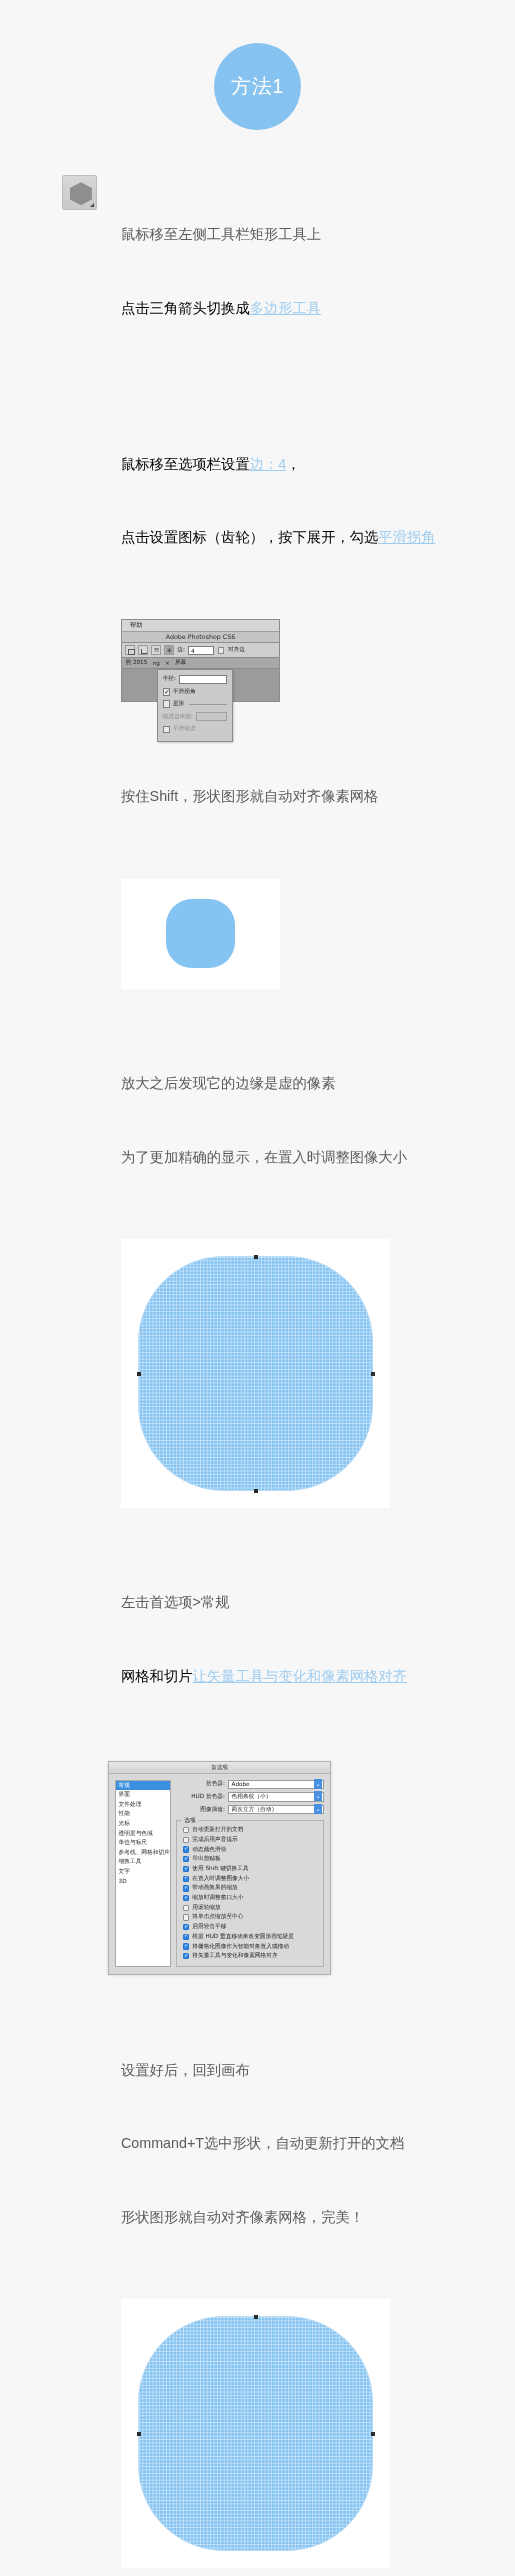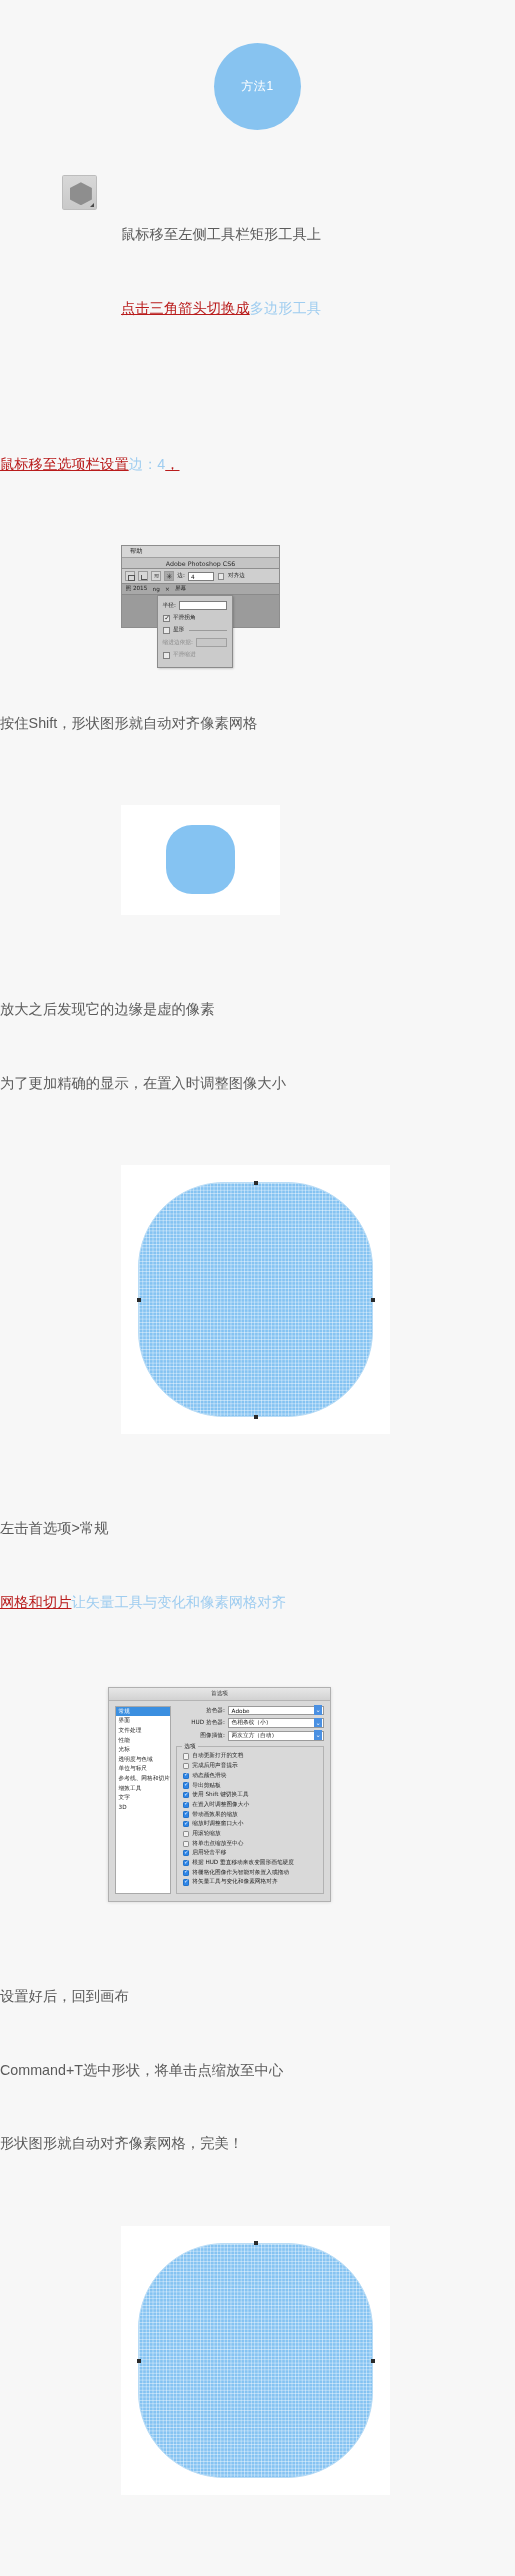--- a/index.html
+++ b/index.html
@@ -11,33 +11,34 @@
     -webkit-font-smoothing: antialiased;
   }
   .page { width: 515px; min-height: 2576px; position: relative; background: #f7f7f7; }
 
   
   .badge-wrap { padding-top: 43px; display: flex; justify-content: center; }
   .badge {
     width: 87px; height: 87px; border-radius: 50%;
     background: #87c3f0;
     display: flex; align-items: center; justify-content: center;
-    color: #ffffff; font-size: 12px; letter-spacing: 0.6px;
+    color: #ffffff; font-size: 20px; letter-spacing: 0.6px;
   }
 
   
   .para {
+    margin-left: 121px;
     font-size: 14.3px;
     line-height: 24.6px;
     color: #5b5b5b;
     font-weight: 300;
     white-space: pre-wrap;
   }
-  .para .hl { color: #9fcdf0; }
-  .para .plain { color: #b91c1c; text-decoration: underline; }
+  .para .hl { color: #9fcdf0; text-decoration: underline; }
+  .para .plain { color: #000000; }
 
   .blk { margin-top: 33px; }
 
   
   .toolrow { display: flex; align-items: flex-start; margin-top: 45px; }
   .tool-icon {
     width: 35px; height: 35px; margin-left: 62px; margin-right: 24px;
     background: linear-gradient(#d8d8d8, #c9c9c9);
     border: 0.6px solid #bdbdbd; border-radius: 1.7px;
     position: relative; flex: 0 0 auto;
@@ -188,20 +189,21 @@
       <div class="corner"></div>
     </div>
     <div class="para">
       <div><span>鼠标移至左侧工具栏矩形工具上</span></div>
       <div><span class="plain">点击三角箭头切换成</span><span class="hl">多边形工具</span></div>
     </div>
   </div>
 
   <div class="para blk">
     <div><span class="plain">鼠标移至选项栏设置</span><span class="hl">边：4</span><span class="plain">，</span></div>
+    <div><span class="plain">点击设置图标（齿轮），按下展开，勾选</span><span class="hl">平滑拐角</span></div>
   </div>
 
   <div class="ps-shot">
     <div class="ps-menubar">
       <span>帮助</span>
     </div>
     <div class="ps-title">
       <span>Adobe Photoshop CS6</span>
     </div>
     <div class="ps-optbar">
@@ -365,21 +367,21 @@
                 <span>将矢量工具与变化和像素网格对齐</span>
               </div>
             </div>
         </div>
       </div>
     </div>
   </div>
 
   <div class="para blk">
     <div><span>设置好后，回到画布</span></div>
-    <div><span>Command+T选中形状，将单击点缩放至中心</span></div>
+    <div><span>Command+T选中形状，自动更新打开的文档</span></div>
     <div><span>形状图形就自动对齐像素网格，完美！</span></div>
   </div>
 
   <div class="canvas c-big">
     <div class="shape-sq sq-big"></div>
     <div class="anchor" style="left:133px;top:15.5px"></div>
     <div class="anchor" style="left:15.5px;top:133px"></div>
     <div class="anchor" style="left:250px;top:133px"></div>
 
   </div>

